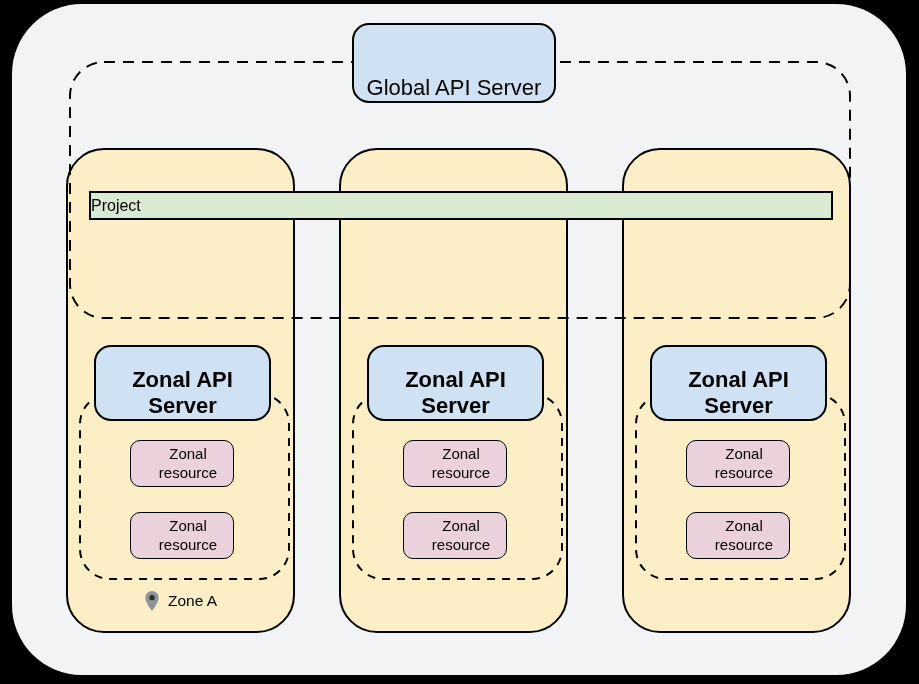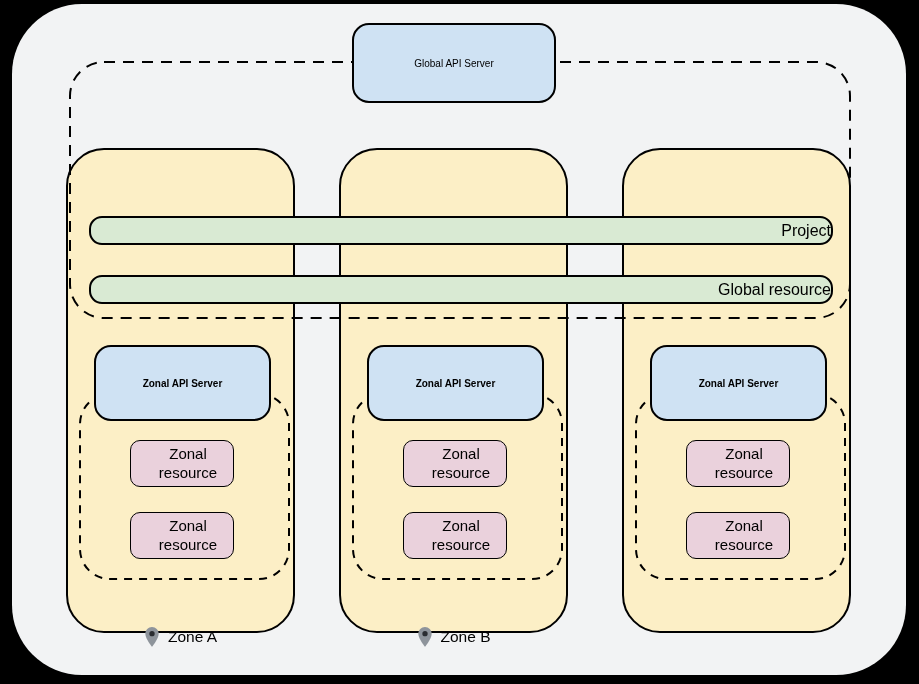--- a/index.html
+++ b/index.html
@@ -32,34 +32,33 @@
     border:2px solid var(--border);
     border-radius:38px;
   }
   .zone-a{left:66px;}
   .zone-b{left:339px;}
   .zone-c{left:622px;}
   .bar{
     position:absolute;left:89px;width:744px;height:29px;
     background:var(--bar-fill);
     border:2px solid var(--border);
-    border-radius:13px;
-    display:flex;align-items:center;justify-content:flex-end;
+    border-radius:0;
+    display:flex;align-items:center;justify-content:flex-start;
     font-size:16px;
-    margin-top:25px;
   }
   .bar-project{top:191px;}
   .bar-global-resource{top:250px;}
   .api-box{
     position:absolute;
     background:var(--api-server-fill);
     border:2px solid var(--border);
     border-radius:17px;
-    display:flex;align-items:center;justify-content:center;
-    font-size:10px;text-align:center;
+    display:flex;align-items:flex-end;justify-content:center;
+    font-size:22px;text-align:center;
   }
   .api-global{left:352px;top:23px;width:204px;height:80px;}
   .api-zonal{left:26px;top:195px;width:177px;height:76px;font-weight:bold;}
   .resource{
     position:absolute;left:62px;width:104px;height:47px;
     background:var(--resource-fill);
     border:1.5px solid var(--border);
     border-radius:10px;
     display:flex;align-items:center;justify-content:center;
     font-size:15px;line-height:1.23;text-align:center;
@@ -71,21 +70,21 @@
   .dash-svg rect{fill:none;stroke:var(--border);stroke-width:2;}
   .global-dash{left:68px;top:60px;}
   .global-dash rect{stroke-dasharray:11 8;}
   .zone-dash{left:10px;top:242px;}
   .zone-dash rect{stroke-dasharray:8 7;}
   .pin-label{
     position:absolute;left:0;width:100%;
     display:flex;align-items:center;justify-content:center;gap:8px;
     font-size:15.5px;
   }
-  .zone-name{top:438px;height:26px;margin-top:36px;}
+  .zone-name{top:438px;height:26px;}
   .universe-label{top:644px;height:26px;}
   .pin{flex:0 0 auto;}
   .pin .pin-body{fill:var(--pin-gray);}
   .pin .pin-dot{fill:var(--pin-dot);}
 </style>
 </head>
 <body>
 
 <div class="stage">
 
@@ -123,27 +122,20 @@
       <span>Zonal API Server</span>
     </div>
     <div class="resource resource-1">
       <span>Zonal
 resource</span>
     </div>
     <div class="resource resource-2">
       <span>Zonal
 resource</span>
     </div>
-    <div class="pin-label zone-name">
-      <svg class="pin" width="16" height="22" viewBox="0 0 24 32">
-        <path class="pin-body" d="M12 1 C6.5 1 2 5.5 2 11 c0 7.5 10 19.5 10 19.5 S22 18.5 22 11 C22 5.5 17.5 1 12 1 z"></path>
-        <circle class="pin-dot" cx="12" cy="11" r="4"></circle>
-      </svg>
-      <span>Zone B</span>
-    </div>
   </div>
 
   <div class="zone zone-c">
     <svg class="dash-svg zone-dash" width="213" height="190">
       <rect x="2" y="2" width="209" height="185" rx="30"></rect>
     </svg>
     <div class="api-box api-zonal">
       <span>Zonal API Server</span>
     </div>
     <div class="resource resource-1">
@@ -152,23 +144,20 @@
     </div>
     <div class="resource resource-2">
       <span>Zonal
 resource</span>
     </div>
   </div>
 
   <div class="bar bar-project">
     <span>Project</span>
   </div>
-  <div class="bar bar-global-resource">
-    <span>Global resource</span>
-  </div>
 
   <svg class="dash-svg global-dash" width="784" height="260">
     <rect x="2" y="2" width="780" height="256" rx="34"></rect>
   </svg>
 
   <div class="api-box api-global">
     <span>Global API Server</span>
   </div>
 
 

